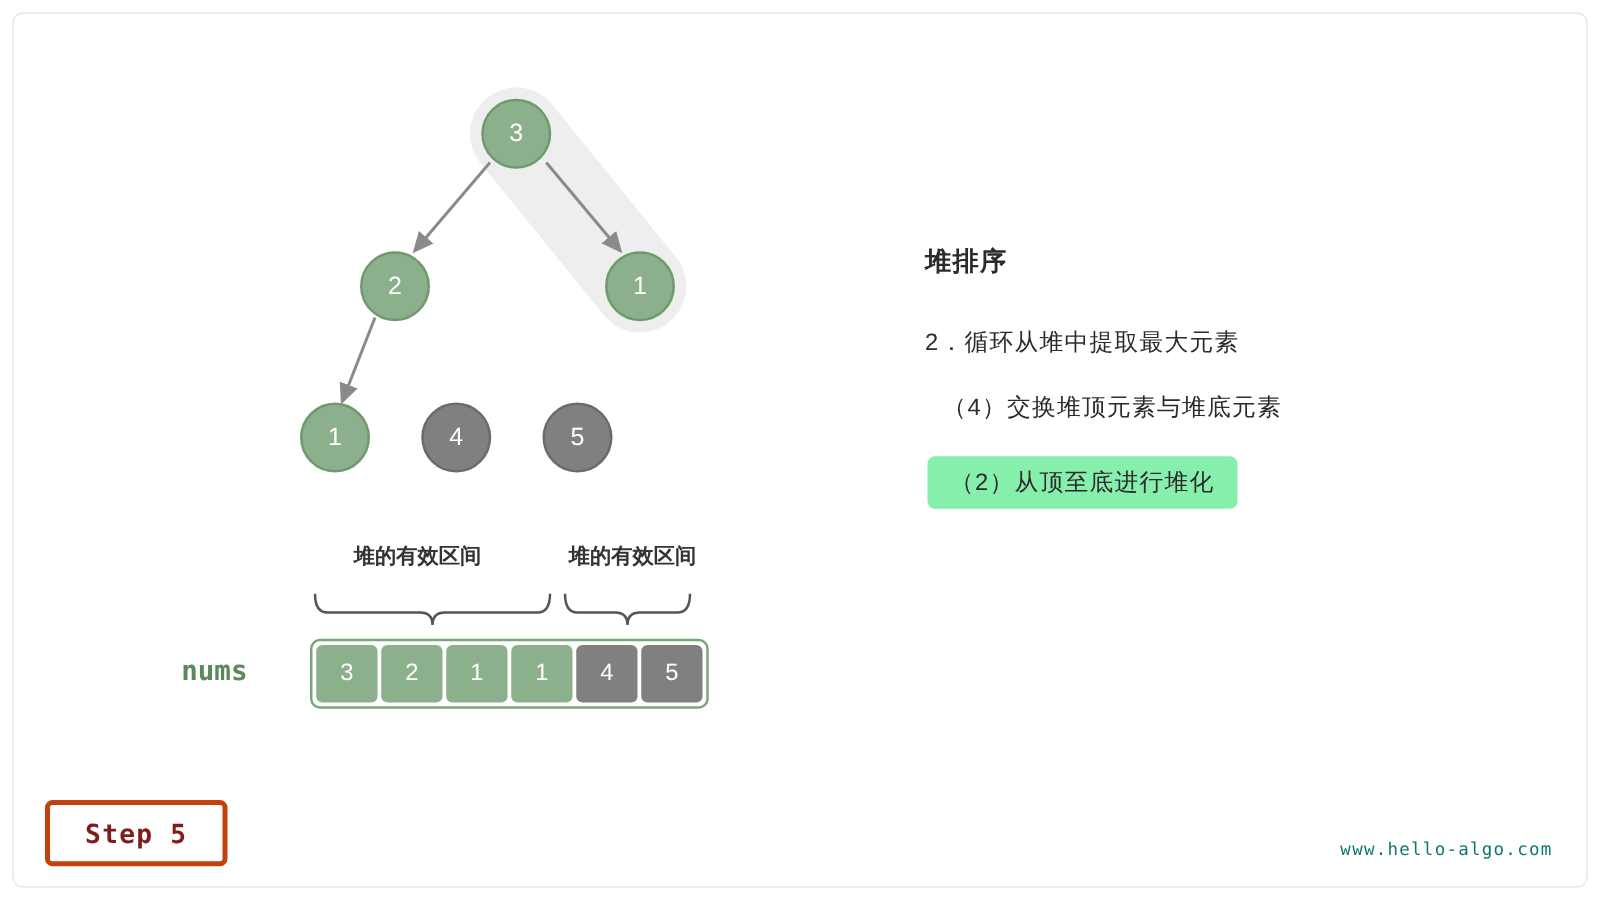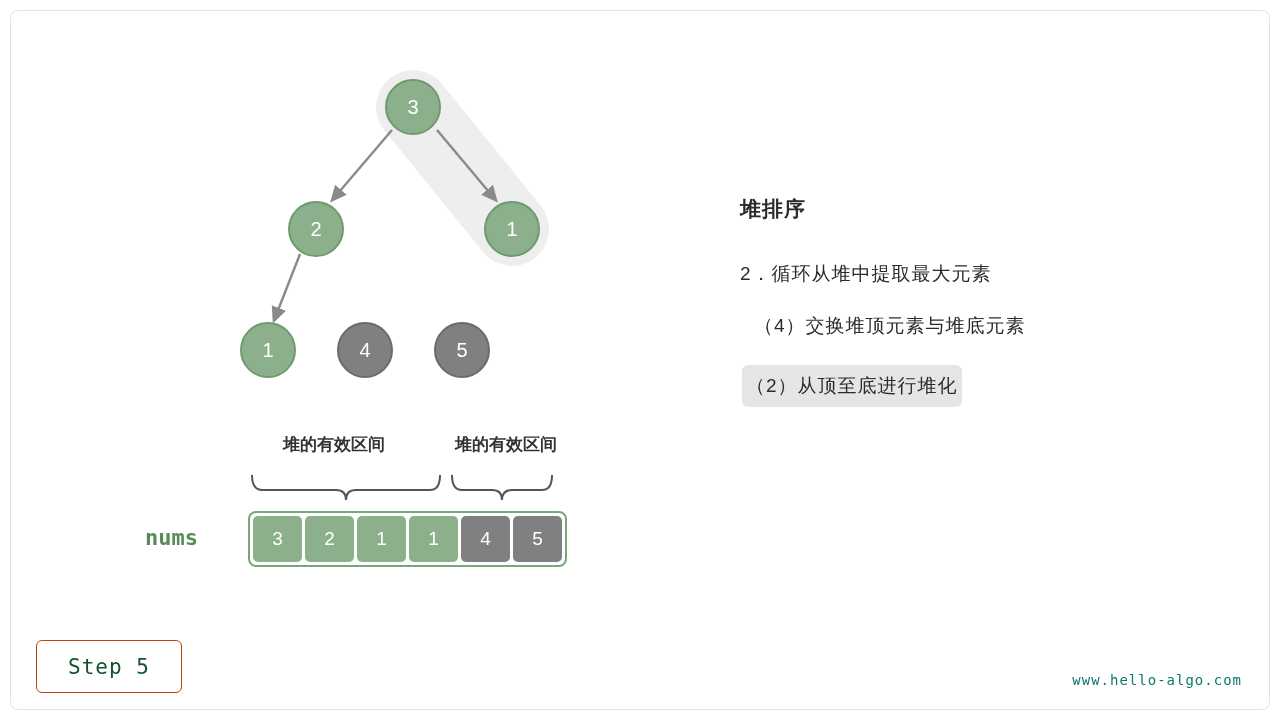--- a/index.html
+++ b/index.html
@@ -125,42 +125,42 @@
     font-size: 19px;
     color: #2b2b2b;
     margin-bottom: 26px;
     letter-spacing: 1px;
   }
   .step-line.sub {
     margin-left: 14px;
   }
   .step-line.active {
     display: inline-block;
-    background: #e5e5e5;
+    background: #86efac;
     border-radius: 6px;
-    padding: 8px 4px;
+    padding: 8px 18px;
     margin-left: 2px;
   }
 
   
   .step-badge {
     position: absolute;
     left: 36px;
     top: 640px;
     width: 146px;
     height: 53px;
-    border: 1px solid #c2410c;
+    border: 4px solid #c2410c;
     border-radius: 6px;
     display: flex;
     align-items: center;
     justify-content: center;
     font-family: "DejaVu Sans Mono", monospace;
     font-size: 21px;
-    font-weight: normal;
-    color: #14532d;
+    font-weight: bold;
+    color: #7f1d1d;
     letter-spacing: 1px;
     box-sizing: border-box;
   }
   .watermark {
     position: absolute;
     right: 38px;
     top: 672px;
     font-family: "DejaVu Sans Mono", monospace;
     font-size: 14px;
     color: #0f766e;

